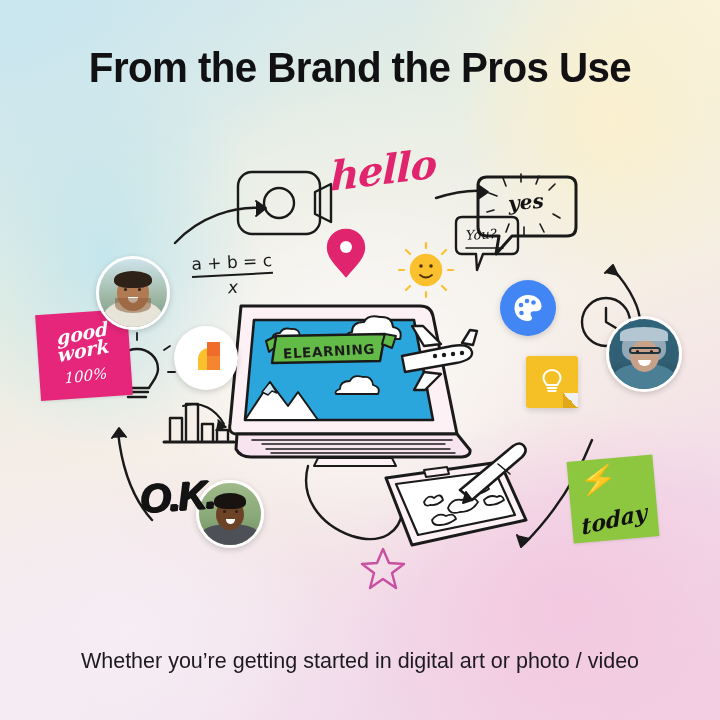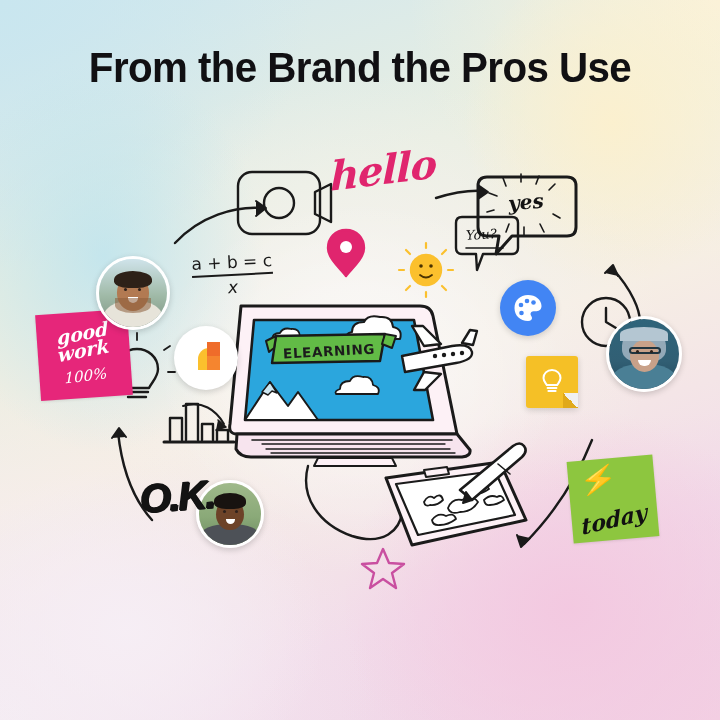--- a/index.html
+++ b/index.html
@@ -449,15 +449,16 @@
     <span>a + b = c</span>
     <span class="den">x</span>
   </div>
 
   <div class="bubble-txt txt-yes">yes</div>
   <div class="bubble-txt txt-you">You?</div>
 
   <div class="txt-elearning">ELEARNING</div>
 
   <div class="footer">
+    <span class="l2">Whether you’re getting started in digital art or photo / video</span>
   </div>
 
 </div>
 
 </body></html>

